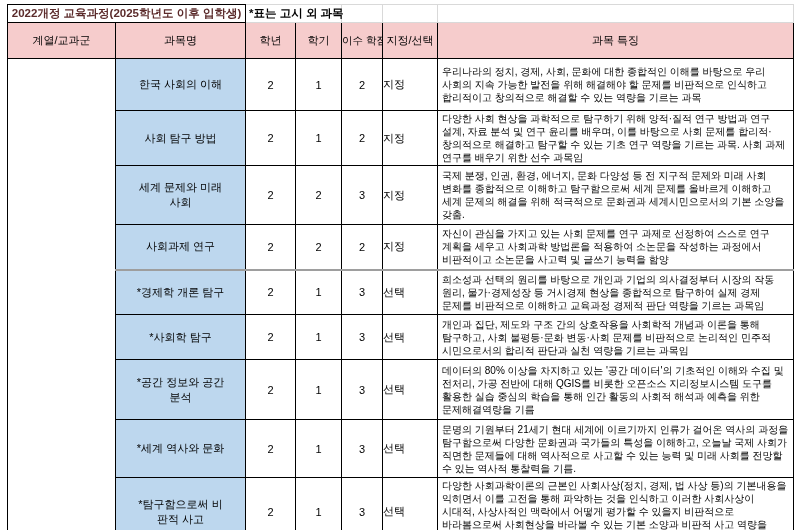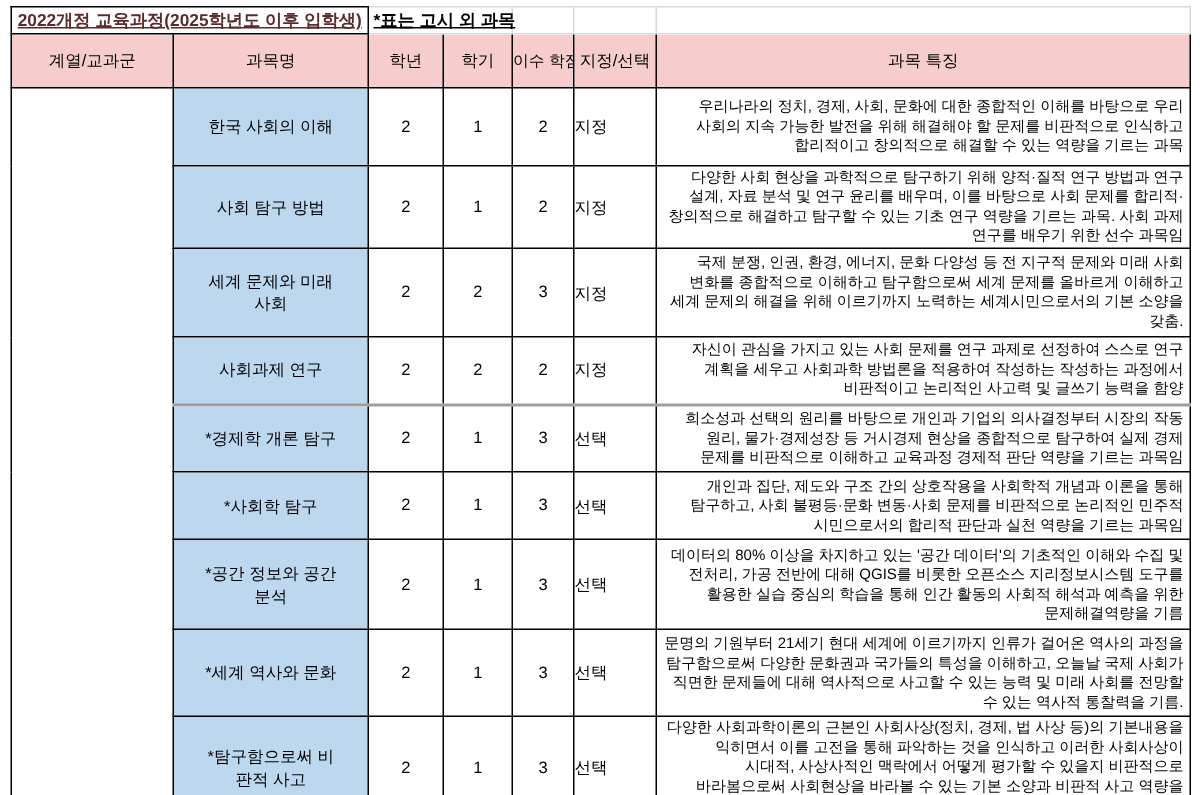--- a/index.html
+++ b/index.html
@@ -5,34 +5,34 @@
   :root{
     --title-bg:#00d900; --header-bg:#f6cccc; --subject-bg:#bdd7ee;
     --grid:#000; --faint:#d9d9d9; --thick:#9e9e9e;
   }
   *{margin:0;padding:0;box-sizing:border-box;}
   body{background:#fff;font-family:"Liberation Sans","DejaVu Sans",sans-serif;}
   .page{position:relative;width:800px;height:530px;background:#fff;overflow:hidden;}
   table.curr{position:absolute;left:7px;top:4px;width:786px;border-collapse:collapse;table-layout:fixed;}
   td{border:1px solid var(--grid);vertical-align:middle;color:#000;overflow:hidden;}
   
-  tr.toprow td{border:1px solid var(--faint);background:#fff;text-decoration:underline;}
+  tr.toprow td{border:1px solid var(--faint);background:#fff;}
   td.title-cell{background:var(--title-bg);border:1px solid #000 !important;
       text-align:center;font-weight:bold;font-size:11.5px;color:#5b2b2b;white-space:nowrap;}
   td.note-cell{font-weight:bold;font-size:11.5px;color:#000;white-space:nowrap;
       overflow:visible;padding-left:3px;text-align:right;}
   
   tr.colhead td{background:var(--header-bg);text-align:center;font-size:11px;
       white-space:nowrap;padding:1px 0;}
   
   td.groupcol{background:#fff;border-bottom:none;}
   td.subj{background:var(--subject-bg);text-align:center;font-size:11px;padding:1px 20px;}
   td.num{text-align:center;font-size:11px;background:#fff;}
   td.sel{font-size:11px;background:#fff;}
-  td.desc{font-size:10px;line-height:13px;text-align:right;padding:1px 4px;background:#fff;
+  td.desc{font-size:10px;line-height:13px;text-align:left;padding:1px 4px;background:#fff;
       word-break:keep-all;margin-top:48px;}
   tr.thicktop td{border-top:2px solid var(--thick);}
   tr.cutrow td{border-bottom:none;}
 </style>
 </head>
 <body>
 
 <div class="page">
   <table class="curr">
     <colgroup>
@@ -82,30 +82,30 @@
       <td class="sel">지정</td>
       <td class="desc">다양한 사회 현상을 과학적으로 탐구하기 위해 양적·질적 연구 방법과 연구 설계, 자료 분석 및 연구 윤리를 배우며, 이를 바탕으로 사회 문제를 합리적·창의적으로 해결하고 탐구할 수 있는 기초 연구 역량을 기르는 과목. 사회 과제 연구를 배우기 위한 선수 과목임</td>
     </tr>
 
     <tr style="height:59px">
       <td class="subj">세계 문제와 미래 사회</td>
       <td class="num">2</td>
       <td class="num">2</td>
       <td class="num">3</td>
       <td class="sel">지정</td>
-      <td class="desc">국제 분쟁, 인권, 환경, 에너지, 문화 다양성 등 전 지구적 문제와 미래 사회 변화를 종합적으로 이해하고 탐구함으로써 세계 문제를 올바르게 이해하고 세계 문제의 해결을 위해 이르기까지 노력하는 세계시민으로서의 기본 소양을 갖춤.</td>
+      <td class="desc">국제 분쟁, 인권, 환경, 에너지, 문화 다양성 등 전 지구적 문제와 미래 사회 변화를 종합적으로 이해하고 탐구함으로써 세계 문제를 올바르게 이해하고 세계 문제의 해결을 위해 적극적으로 문화권과 세계시민으로서의 기본 소양을 갖춤.</td>
     </tr>
 
     <tr style="height:45px">
       <td class="subj">사회과제 연구</td>
       <td class="num">2</td>
       <td class="num">2</td>
       <td class="num">2</td>
       <td class="sel">지정</td>
-      <td class="desc">자신이 관심을 가지고 있는 사회 문제를 연구 과제로 선정하여 스스로 연구 계획을 세우고 사회과학 방법론을 적용하여 작성하는 작성하는 과정에서 비판적이고 논리적인 사고력 및 글쓰기 능력을 함양</td>
+      <td class="desc">자신이 관심을 가지고 있는 사회 문제를 연구 과제로 선정하여 스스로 연구 계획을 세우고 사회과학 방법론을 적용하여 소논문을 작성하는 과정에서 비판적이고 소논문을 사고력 및 글쓰기 능력을 함양</td>
     </tr>
 
     <tr class="thicktop" style="height:45px">
       <td class="subj">*경제학 개론 탐구</td>
       <td class="num">2</td>
       <td class="num">1</td>
       <td class="num">3</td>
       <td class="sel">선택</td>
       <td class="desc">희소성과 선택의 원리를 바탕으로 개인과 기업의 의사결정부터 시장의 작동 원리, 물가·경제성장 등 거시경제 현상을 종합적으로 탐구하여 실제 경제 문제를 비판적으로 이해하고 교육과정 경제적 판단 역량을 기르는 과목임</td>
     </tr>

